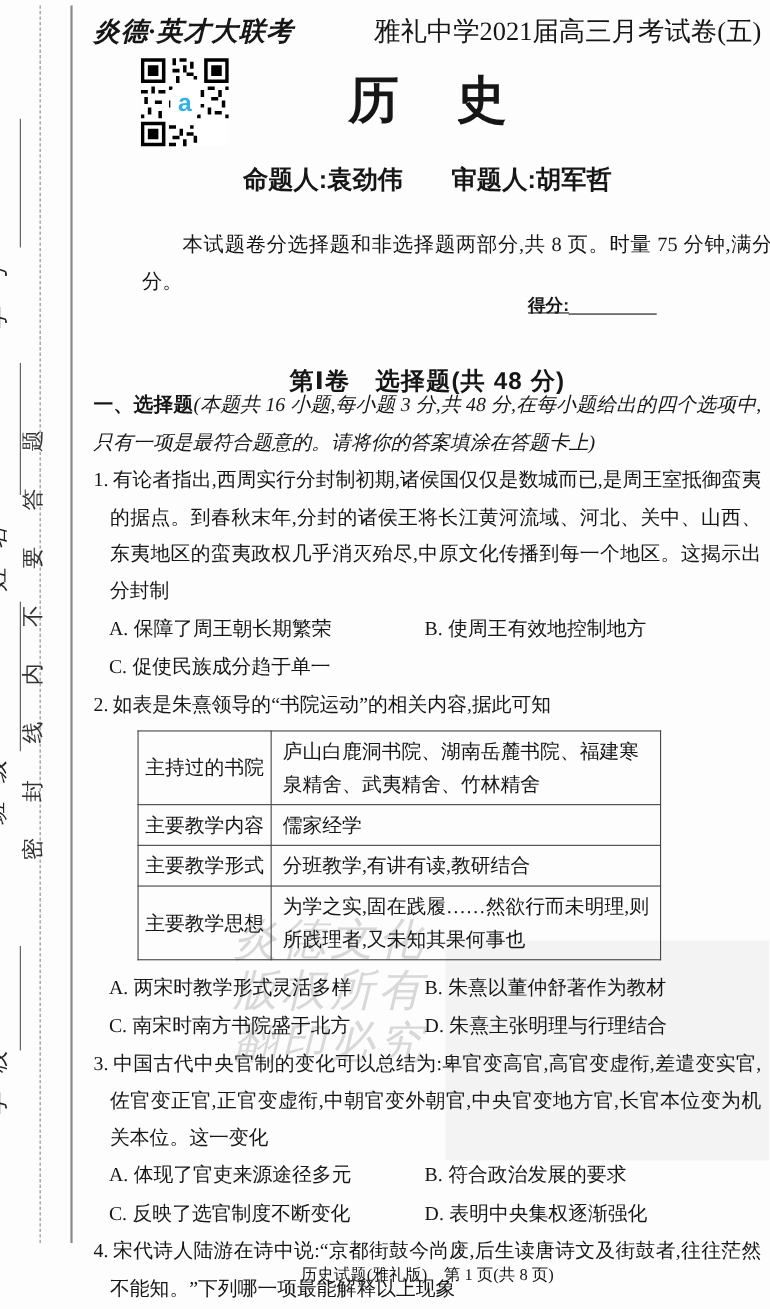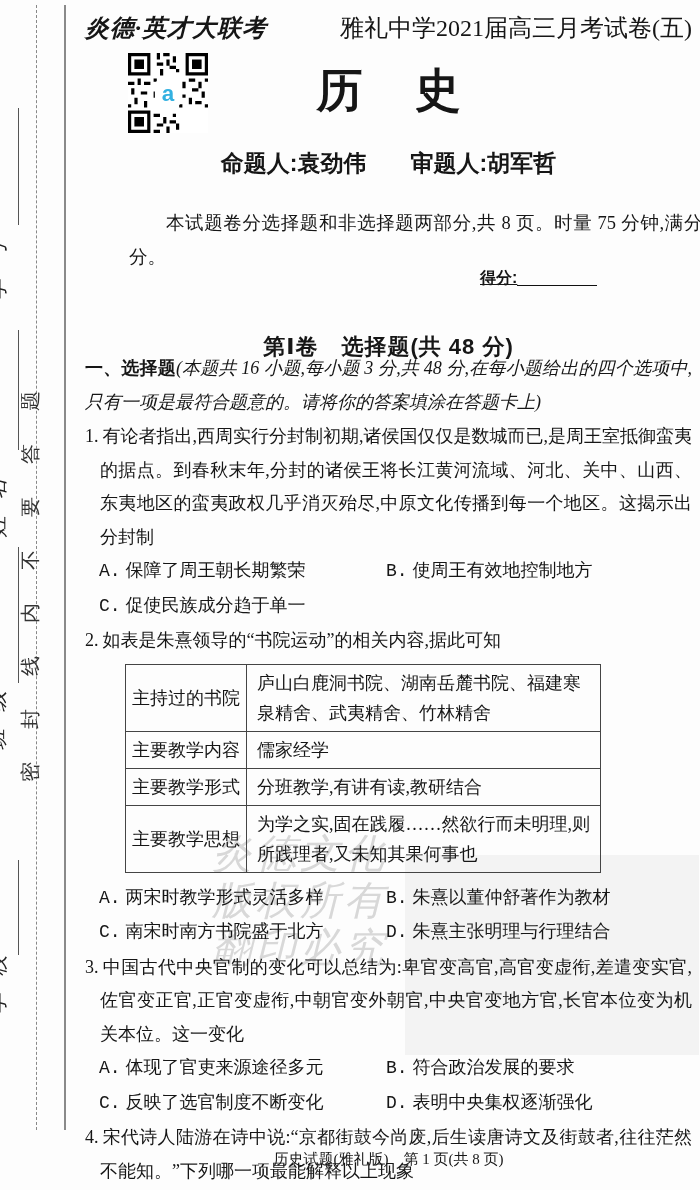--- a/index.html
+++ b/index.html
@@ -51,21 +51,21 @@
                    font-family:"Liberation Sans","DejaVu Sans",sans-serif;
                    font-size:22px; font-weight:bold; letter-spacing:1px;margin-top:20px; }
 
   
   .main { top:352px; font-size:18px; line-height:33.5px; text-align:justify; }
   .instruction .lead { font-family:"Liberation Sans","DejaVu Sans",sans-serif; font-weight:bold; }
   .instruction .rest { font-style:italic; }
   .qblock { margin-top:1px; }
   .qstem { padding-left:15px; text-indent:-15px; }
   .qnum { margin-right:4px; }
-  .opts { display:grid; grid-template-columns:287px auto; padding-left:14px; line-height:34.5px;font-family:Liberation Mono, monospace; }
+  .opts { display:grid; grid-template-columns:287px auto; padding-left:14px; line-height:34.5px; }
   .opt .okey { margin-right:5px; }
 
   
   table.booktab { border-collapse:collapse; margin:6px 0 8px 40px; width:476px;
                   font-size:18px; line-height:30px; text-align:left; }
   table.booktab td { border:1px solid #444; padding:3px 10px; vertical-align:middle; }
   table.booktab td.lbl { width:114px; padding:3px 6px; white-space:nowrap; }
 
   
   .footer { position:absolute; left:85px; top:1150px; width:607px; z-index:1;

